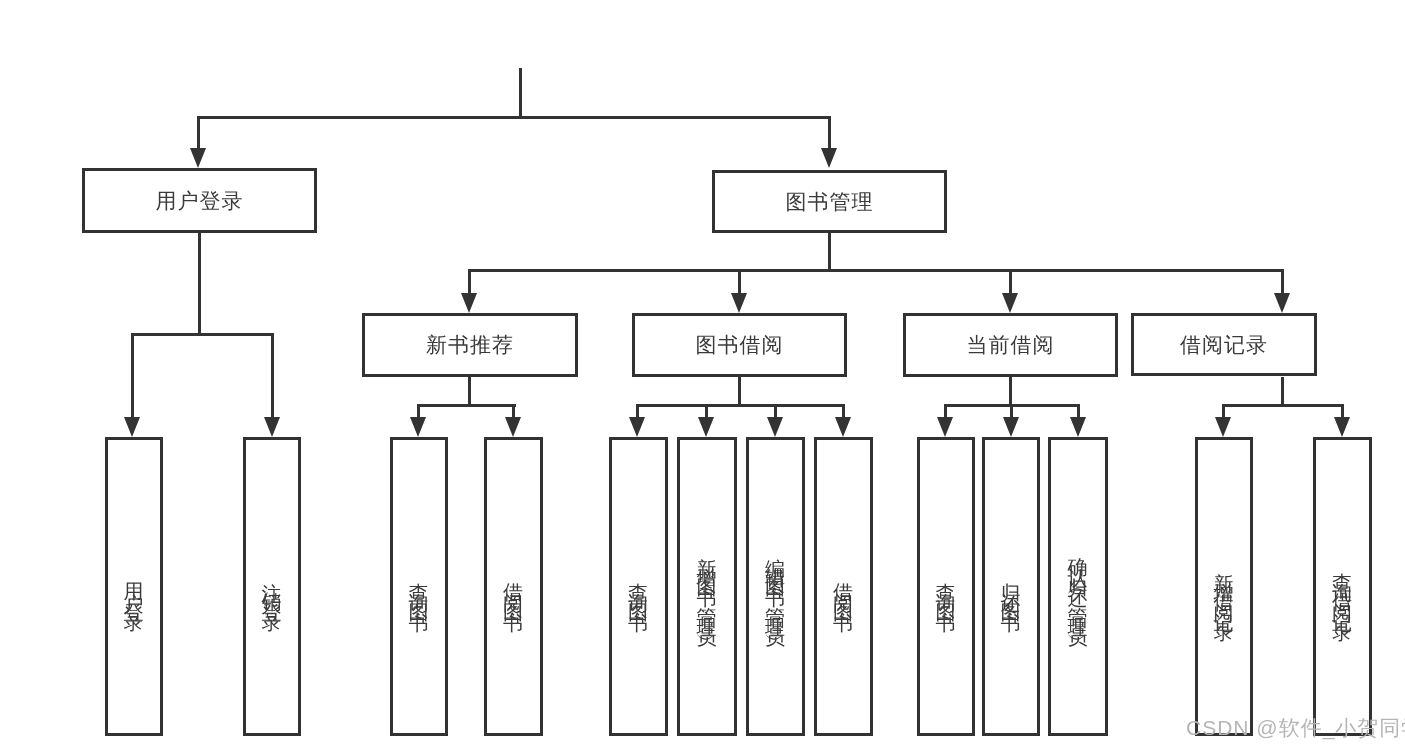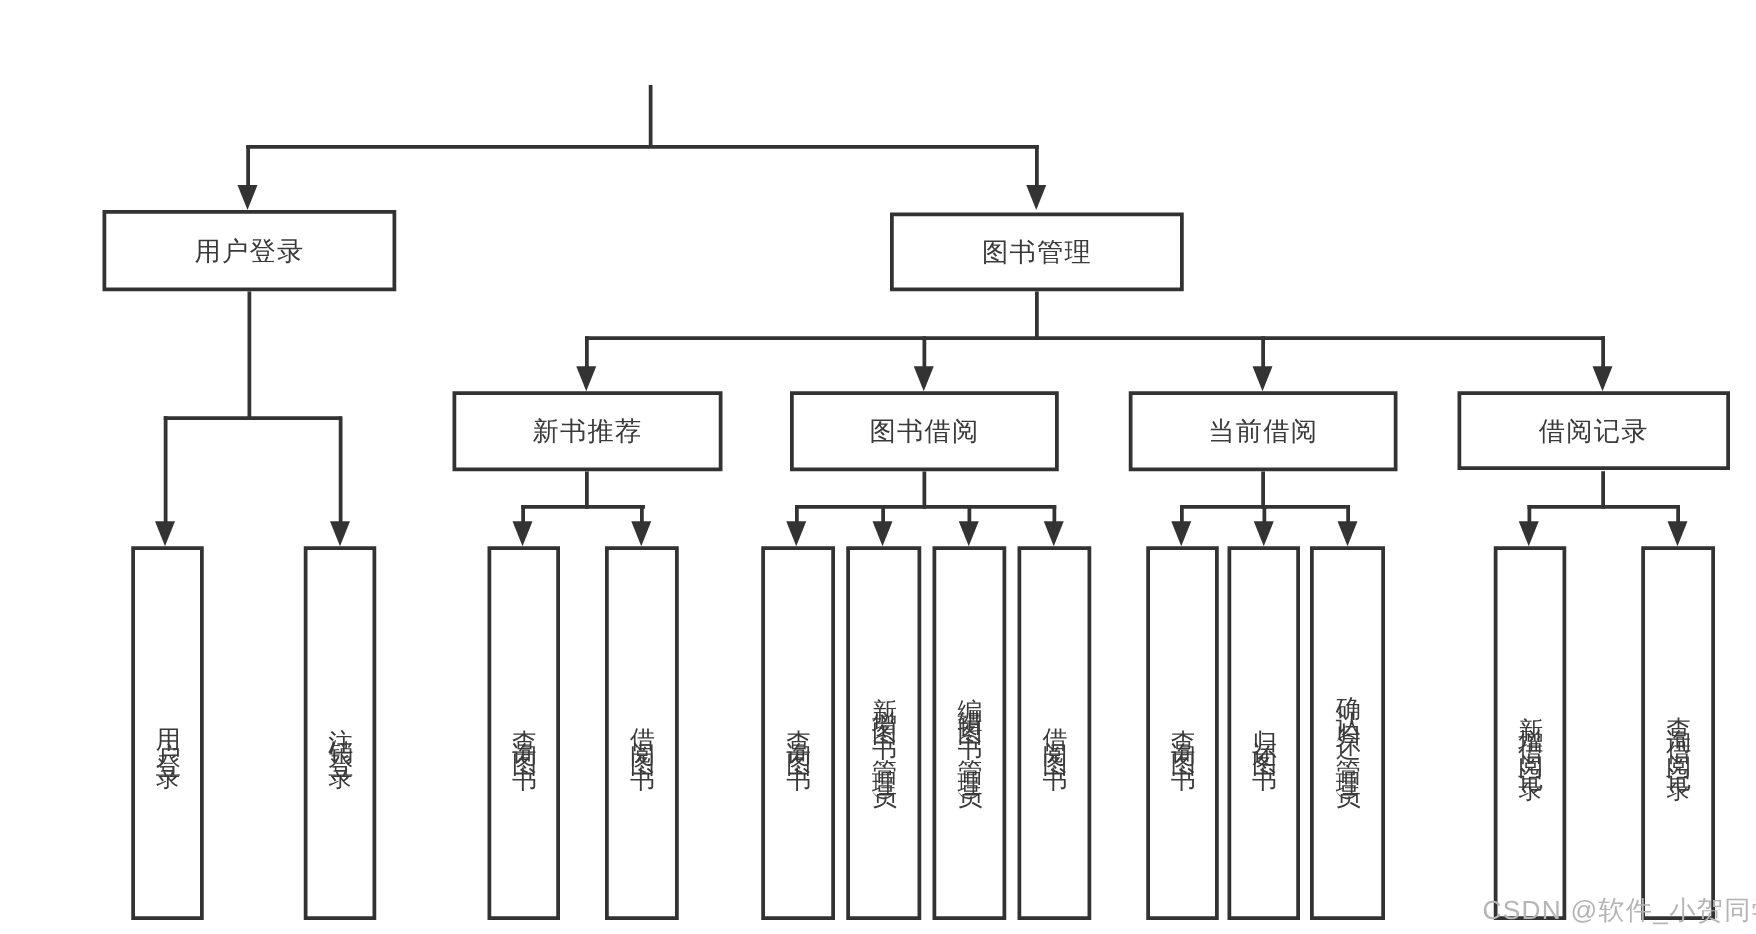--- a/index.html
+++ b/index.html
@@ -72,21 +72,21 @@
 
   <div class="box" style="left:712px; top:170px; width:235px; height:63px;">
     <span class="h-label">图书管理</span>
   </div>
   <div class="box" style="left:632px; top:313px; width:215px; height:64px;">
     <span class="h-label">图书借阅</span>
   </div>
   <div class="box" style="left:903px; top:313px; width:215px; height:64px;">
     <span class="h-label">当前借阅</span>
   </div>
-  <div class="box" style="left:1166px; top:313px; width:218px; height:63px;">
+  <div class="box" style="left:1131px; top:313px; width:186px; height:63px;">
     <span class="h-label">借阅记录</span>
   </div>
 
   <div class="box leaf" style="left:105px; top:437px; width:58px; height:299px;">
     <span class="leaf-label">用户登录</span>
   </div>
   <div class="box leaf" style="left:243px; top:437px; width:58px; height:299px;">
     <span class="leaf-label">注销登录</span>
   </div>
   <div class="box leaf" style="left:390px; top:437px; width:58px; height:299px;">

